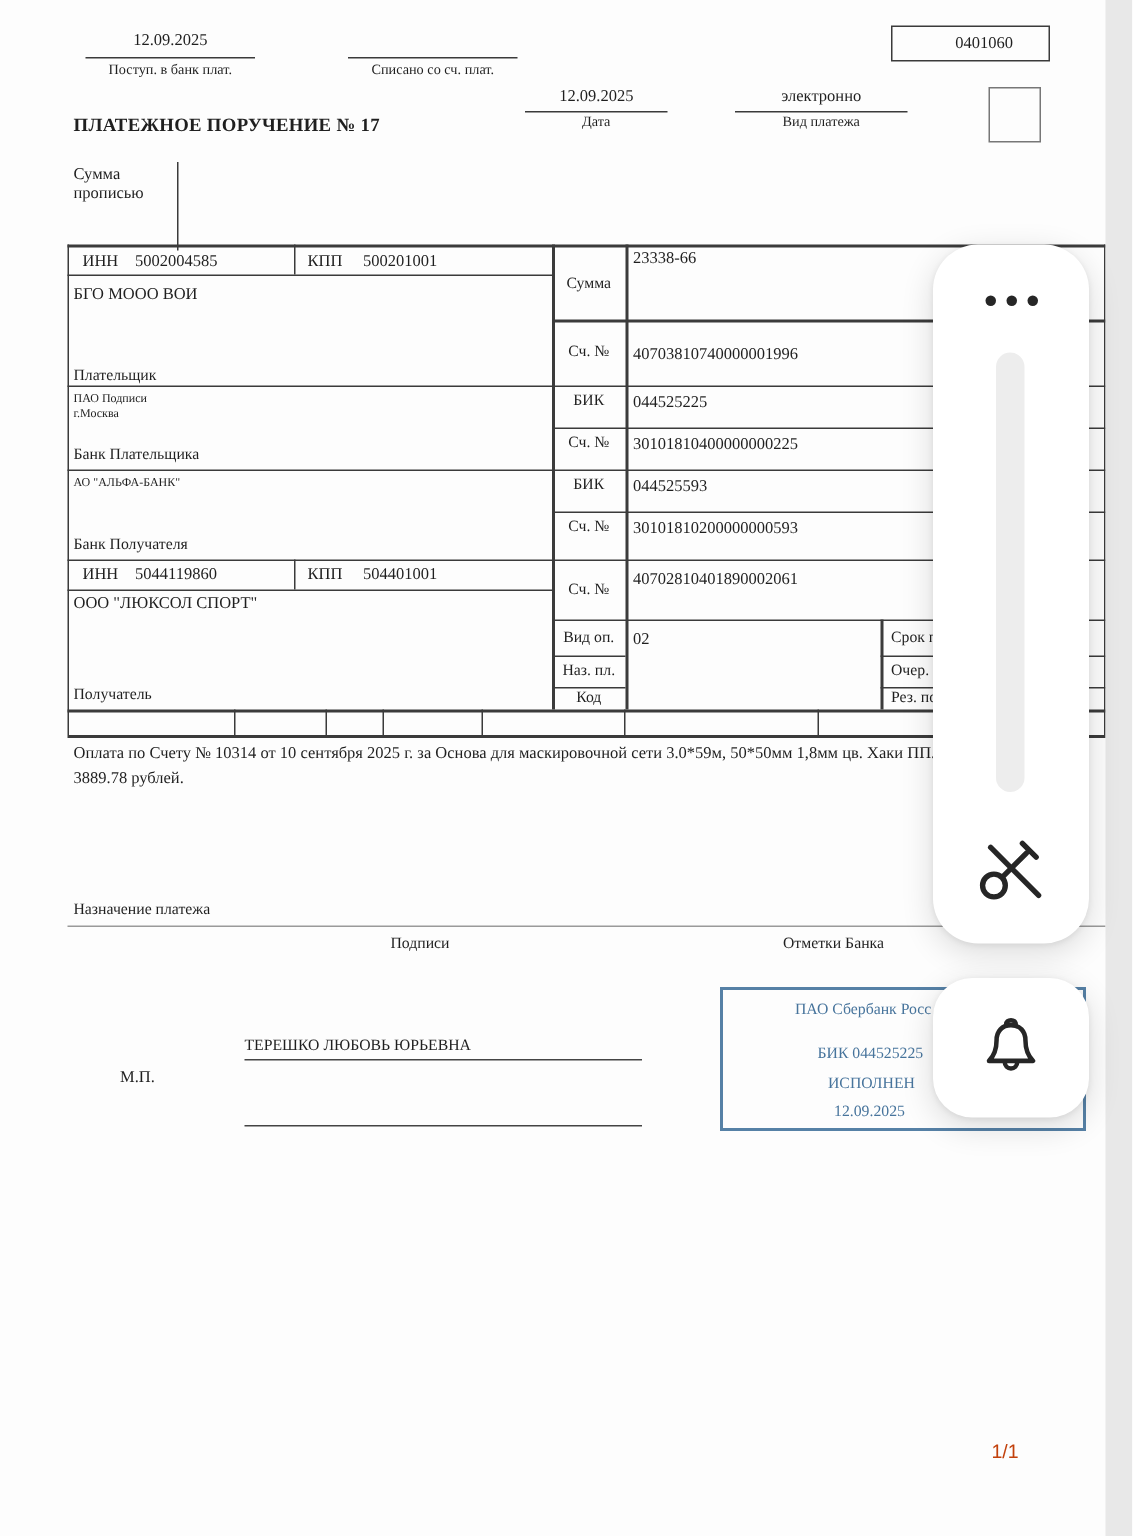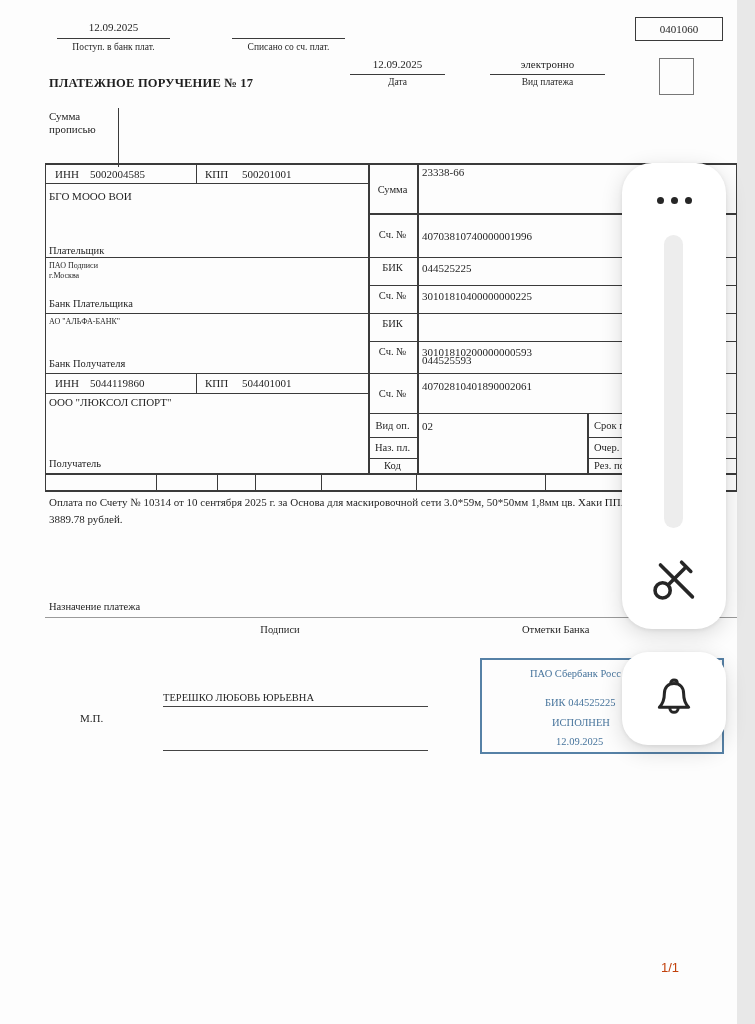--- a/index.html
+++ b/index.html
@@ -35,21 +35,21 @@
 
 <div class="page">
 
   <div class="abs t11 ctr" style="left:57px;top:21px;width:113px;">12.09.2025</div>
   <div class="hl" style="left:57px;top:38px;width:113px;"></div>
   <div class="abs t9 ctr nw" style="left:45px;top:42px;width:137px;">Поступ. в банк плат.</div>
 
   <div class="hl" style="left:232px;top:38px;width:113px;"></div>
   <div class="abs t9 ctr nw" style="left:220px;top:42px;width:137px;">Списано со сч. плат.</div>
 
-  <div class="formbox t11" style="left:635px;top:17px;width:86px;height:22px;">
+  <div class="formbox t11" style="left:594px;top:17px;width:86px;height:22px;padding-left:18px;">
     <span>0401060</span>
   </div>
 
   <div class="abs ttl nw" style="left:49px;top:76px;">ПЛАТЕЖНОЕ ПОРУЧЕНИЕ № 17</div>
 
   <div class="abs t11 ctr" style="left:350px;top:58px;width:95px;">12.09.2025</div>
   <div class="hl" style="left:350px;top:74px;width:95px;"></div>
   <div class="abs t9 ctr" style="left:350px;top:77px;width:95px;">Дата</div>
 
   <div class="abs t11 ctr" style="left:490px;top:58px;width:115px;">электронно</div>
@@ -121,21 +121,21 @@
   <div class="abs t10 lblcol" style="left:368px;top:346px;">Сч. №</div>
   <div class="abs t10 lblcol" style="left:368px;top:388px;">Сч. №</div>
   <div class="abs t10 lblcol" style="left:368px;top:420px;">Вид оп.</div>
   <div class="abs t10 lblcol" style="left:368px;top:442px;">Наз. пл.</div>
   <div class="abs t10 lblcol" style="left:368px;top:460px;">Код</div>
 
   <div class="abs t11 nw" style="left:422px;top:166px;">23338-66</div>
   <div class="abs t11 nw" style="left:422px;top:230px;">40703810740000001996</div>
   <div class="abs t11 nw" style="left:422px;top:262px;">044525225</div>
   <div class="abs t11 nw" style="left:422px;top:290px;">30101810400000000225</div>
-  <div class="abs t11 nw" style="left:422px;top:318px;margin-top:36px;">044525593</div>
+  <div class="abs t11 nw" style="left:422px;top:318px;">044525593</div>
   <div class="abs t11 nw" style="left:422px;top:346px;">30101810200000000593</div>
   <div class="abs t11 nw" style="left:422px;top:380px;">40702810401890002061</div>
   <div class="abs t11 nw" style="left:422px;top:420px;">02</div>
 
   <div class="abs t10 nw" style="left:594px;top:420px;">Срок плат.</div>
   <div class="abs t10 nw" style="left:594px;top:442px;">Очер. плат.</div>
   <div class="abs t10 nw" style="left:594px;top:460px;">Рез. поле</div>
 
   <div class="abs t11 nw" style="left:49px;top:496px;">Оплата по Счету № 10314 от 10 сентября 2025 г. за Основа для маскировочной сети 3.0*59м, 50*50мм 1,8мм цв. Хаки ПП. В том ч</div>
   <div class="abs t11 nw" style="left:49px;top:513px;">3889.78 рублей.</div>

